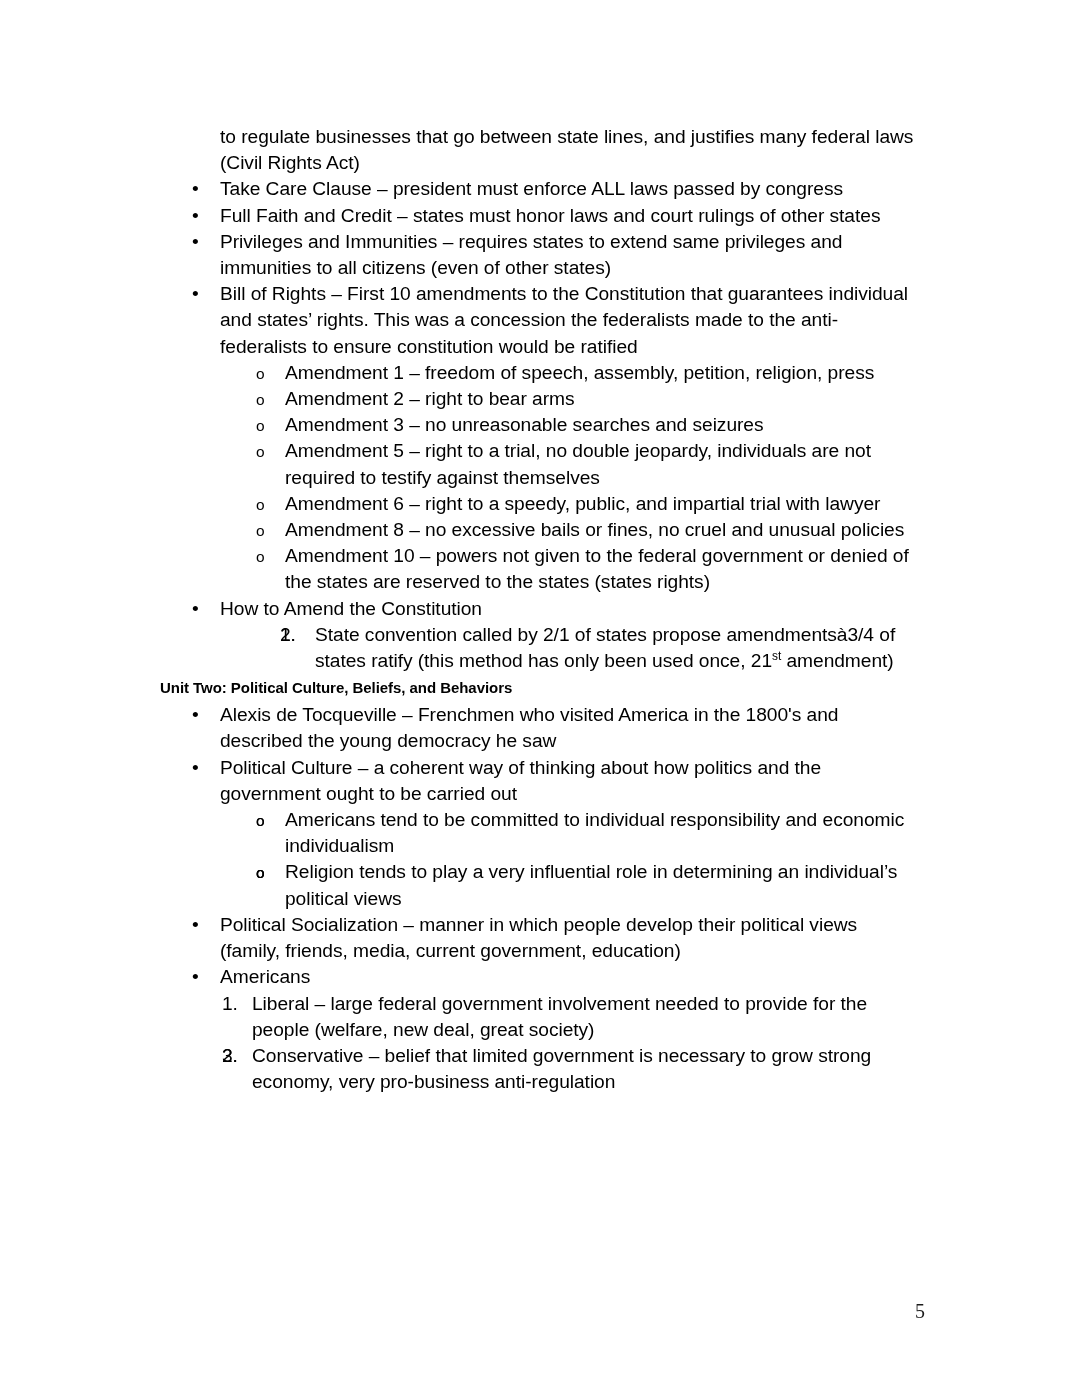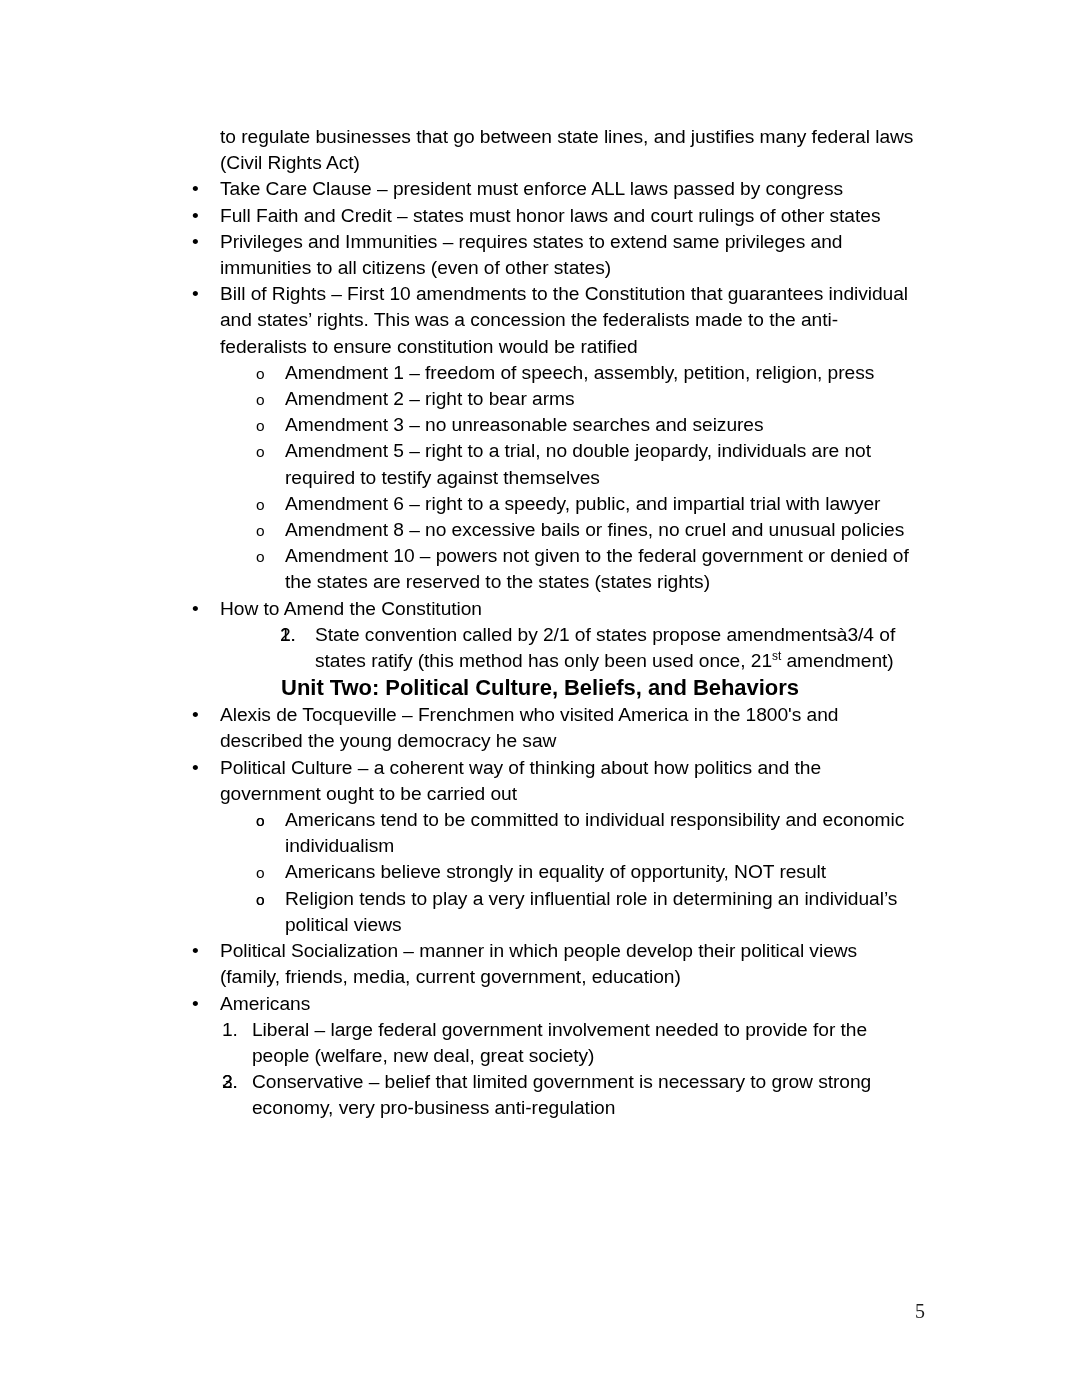--- a/index.html
+++ b/index.html
@@ -98,25 +98,24 @@
     position: absolute;
     left: 62px;
     top: 0;
     font-size: 19.2px;
     line-height: 26.2px;
   }
 
   
   .unit-heading {
     font-weight: bold;
-    font-size: 22px;
+    font-size: 15px;
     line-height: 28px;
     padding-left: 0px;
     margin: 0;
-    text-align: center;
   }
 
   b, .b { font-weight: normal; }
 
   sup {
     font-size: 0.62em;
     vertical-align: super;
     line-height: 0;
   }
 
@@ -220,21 +219,20 @@
 
     <p class="line lvl2">
       <span class="marker">o</span>
     </p>
     <p class="line lvl2">
       <span class="marker">o</span>
       <span>Americans tend to be committed to individual responsibility and economic individualism</span>
     </p>
     <p class="line lvl2">
       <span class="marker">o</span>
-      <span>Americans believe strongly in equality of opportunity, NOT result</span>
     </p>
     <p class="line lvl2">
       <span class="marker">o</span>
     </p>
     <p class="line lvl2">
       <span class="marker">o</span>
       <span>Religion tends to play a very influential role in determining an individual’s political views</span>
     </p>
 
     <p class="line lvl1">

